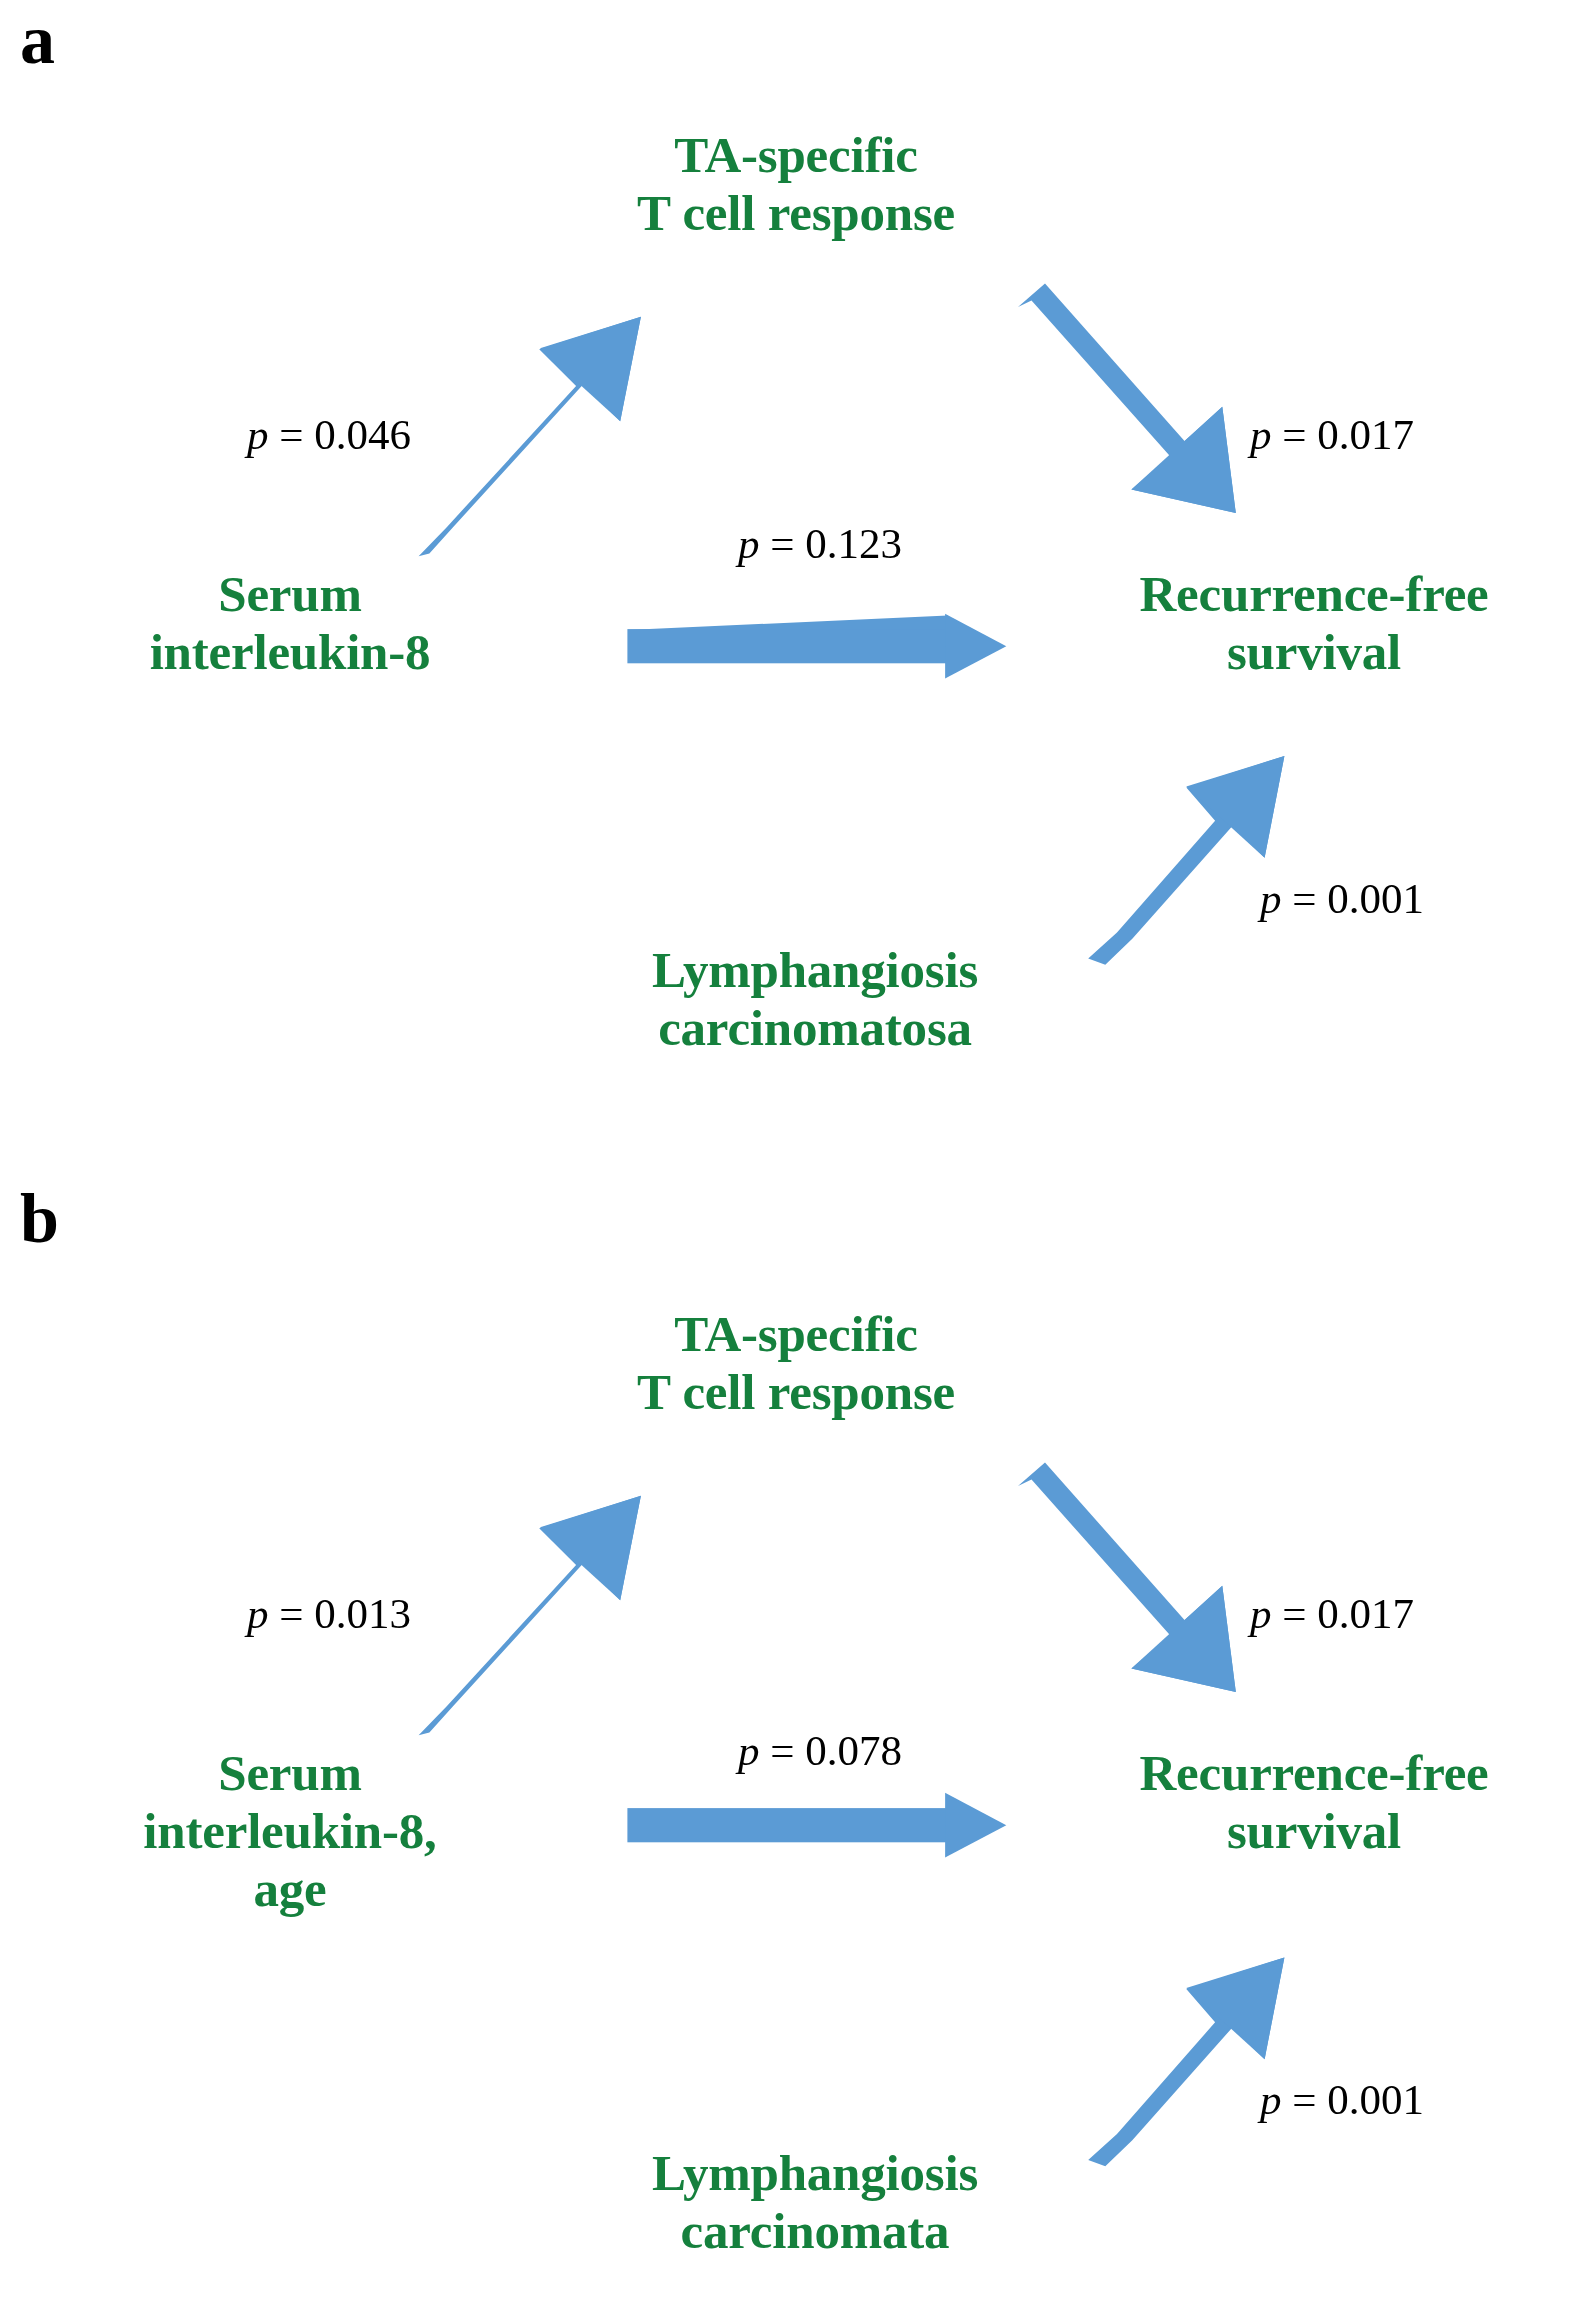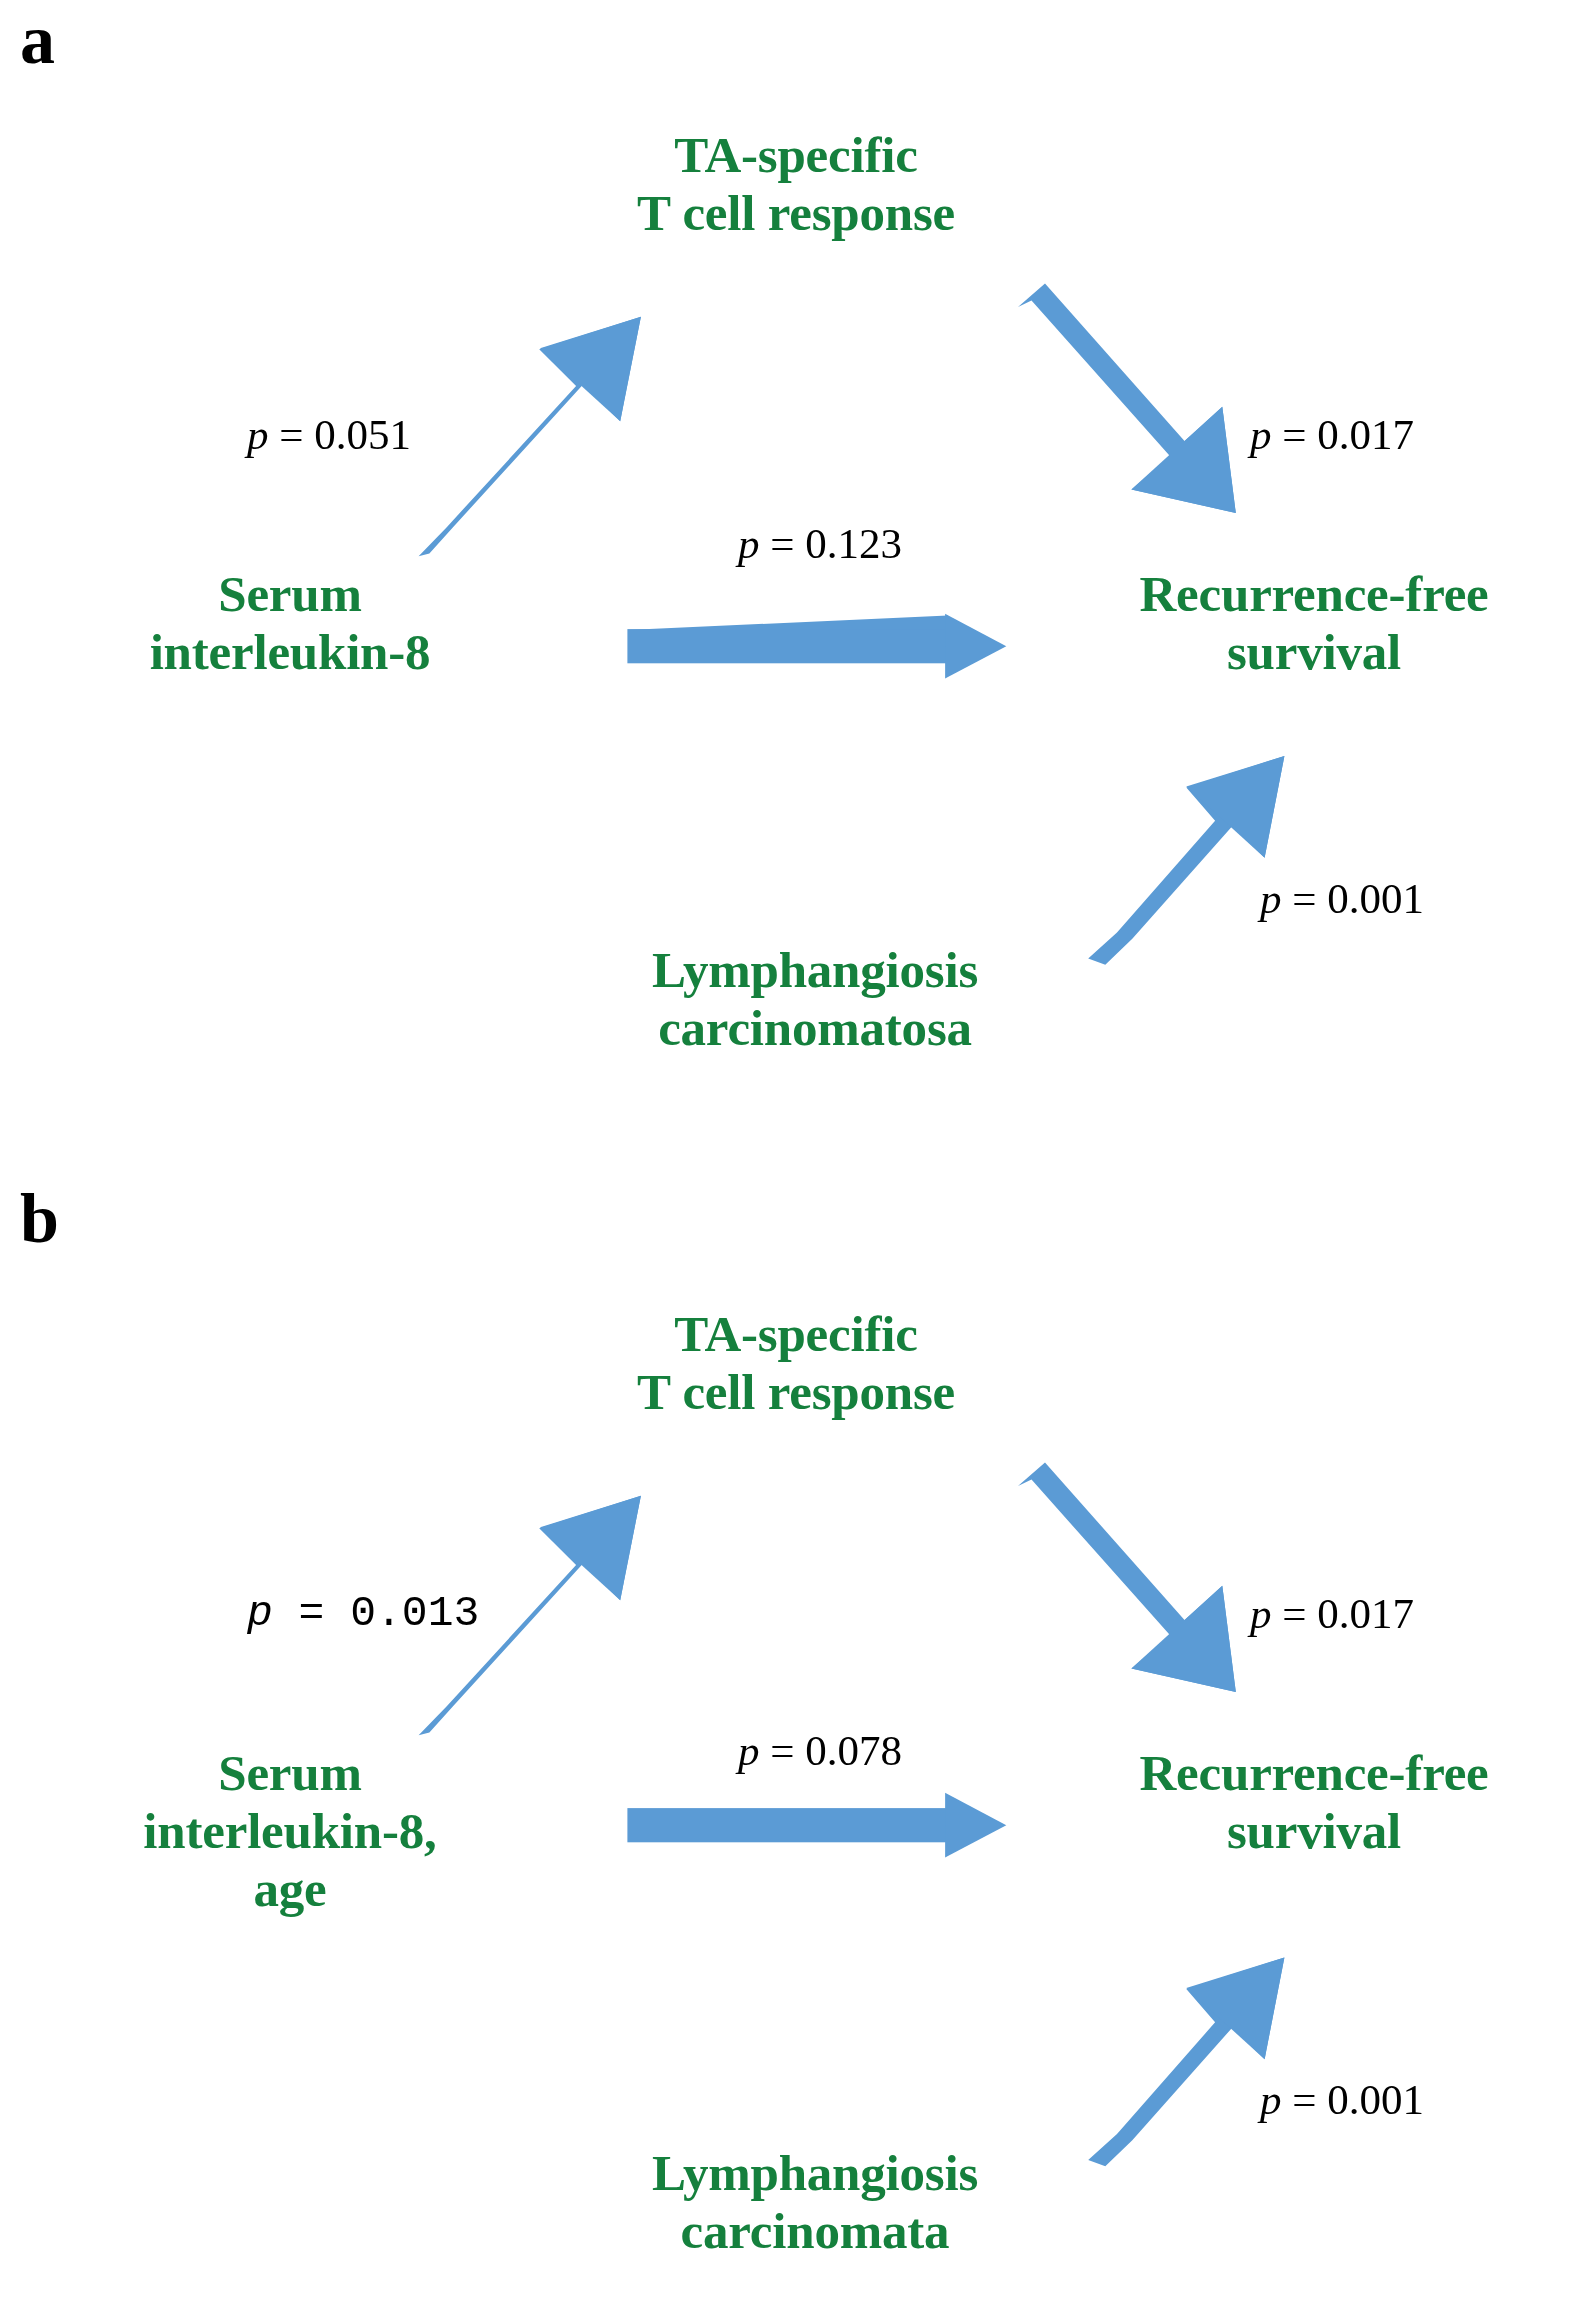--- a/index.html
+++ b/index.html
@@ -179,21 +179,21 @@
   <div class="node" style="left:74px; top:565px; width:432px;">Serum
 interleukin-8</div>
 
   <div class="node" style="left:1062px; top:565px; width:504px;">Recurrence-free
 survival</div>
 
   <div class="node" style="left:572px; top:941px; width:486px;">Lymphangiosis
 carcinomatosa</div>
 
   <div class="plabel" style="left:247px; top:413px;">
-    <span class="pv">p</span><span class="pe"> = 0.051</span>
+    <span class="pv">p</span><span class="pe"> = 0.046</span>
   </div>
 
   <div class="plabel" style="left:1250px; top:413px;">
     <span class="pv">p</span><span class="pe"> = 0.017</span>
   </div>
 
   <div class="plabel" style="left:738px; top:522px;">
     <span class="pv">p</span><span class="pe"> = 0.123</span>
   </div>
 
@@ -209,21 +209,21 @@
   <div class="node" style="left:74px; top:1744px; width:432px;">Serum
 interleukin-8,
 age</div>
 
   <div class="node" style="left:1062px; top:1744px; width:504px;">Recurrence-free
 survival</div>
 
   <div class="node" style="left:572px; top:2144px; width:486px;">Lymphangiosis
 carcinomata</div>
 
-  <div class="plabel" style="left:247px; top:1592px;font-family:Liberation Mono, monospace;">
+  <div class="plabel" style="left:247px; top:1592px;">
     <span class="pv">p</span><span class="pe"> = 0.013</span>
   </div>
 
   <div class="plabel" style="left:1250px; top:1592px;">
     <span class="pv">p</span><span class="pe"> = 0.017</span>
   </div>
 
   <div class="plabel" style="left:738px; top:1729px;">
     <span class="pv">p</span><span class="pe"> = 0.078</span>
   </div>

